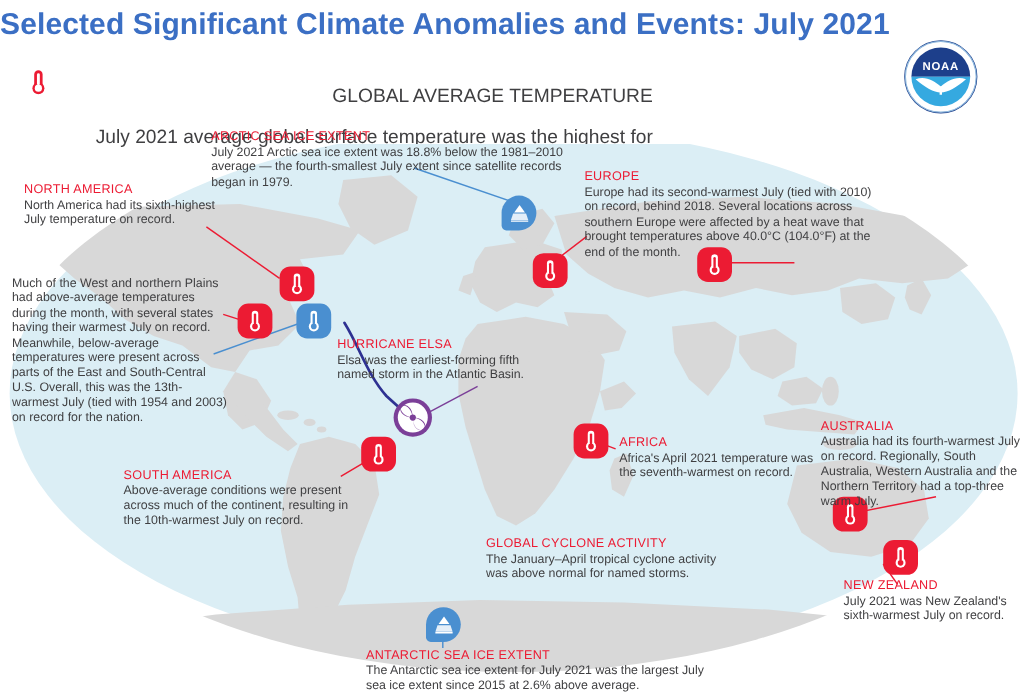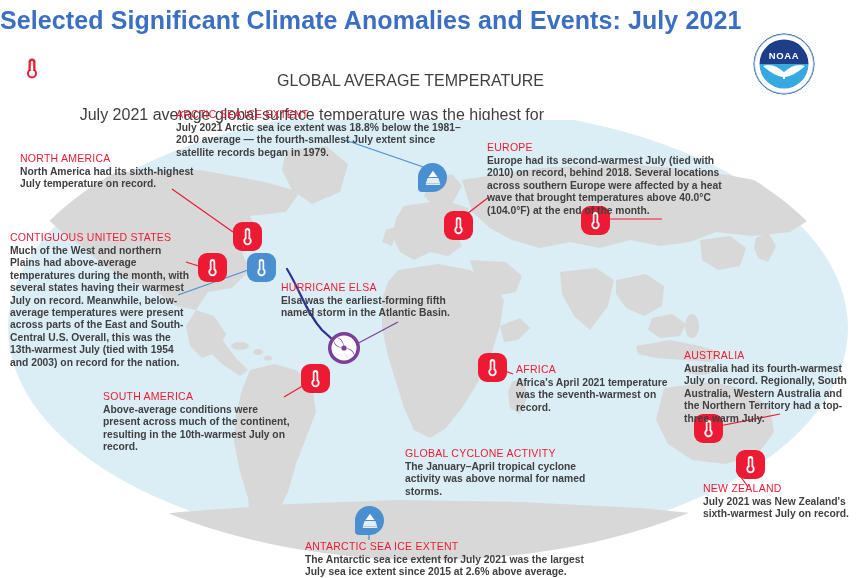--- a/index.html
+++ b/index.html
@@ -30,21 +30,21 @@
   .lines{position:absolute;left:0;top:0;width:857px;height:578px;pointer-events:none;}
 
   
   .callout{position:absolute;}
   .callout .hd{
     font-size:10.5px;font-weight:normal;color:#ec1b33;
     letter-spacing:.25px;line-height:13px;margin:0 0 1px 0;
     text-transform:uppercase;
   }
   .callout .bd{
-    font-size:10.3px;line-height:12.4px;color:#3f3f41;margin:0;font-weight:bold;
+    font-size:10.3px;line-height:12.4px;color:#3f3f41;margin:0;
   }
 
   
   .gat{position:absolute;left:24px;top:56px;width:520px;}
   .gat .ic{position:absolute;left:0;top:2px;width:16px;height:20px;}
   .gat .tx{margin-left:24px;text-align:right;}
 
   
   .badge{
     position:absolute;width:29px;height:29px;border-radius:9px;
@@ -314,21 +314,20 @@
     <p class="bd">North America had its sixth-highest July temperature on record.</p>
   </div>
 
   <div class="callout" style="left:487px;top:141px;width:250px;">
     <p class="hd">EUROPE</p>
     <p class="bd">Europe had its second-warmest July (tied with 2010) on record, behind 2018. Several locations across southern Europe were affected by a heat wave that brought temperatures above 40.0°C (104.0°F) at the end of the month.</p>
   </div>
 
 
   <div class="callout" style="left:10px;top:231px;width:180px;">
-    <p class="hd">CONTIGUOUS UNITED STATES</p>
     <p class="bd">Much of the West and northern Plains had above-average temperatures during the month, with several states having their warmest July on record. Meanwhile, below-average temperatures were present across parts of the East and South-Central U.S. Overall, this was the 13th-warmest July (tied with 1954 and 2003) on record for the nation.</p>
   </div>
 
   <div class="callout" style="left:281px;top:281px;width:180px;">
     <p class="hd">HURRICANE ELSA</p>
     <p class="bd">Elsa was the earliest-forming fifth named storm in the Atlantic Basin.</p>
   </div>
 
   <div class="callout" style="left:103px;top:390px;width:190px;">
     <p class="hd">SOUTH AMERICA</p>

